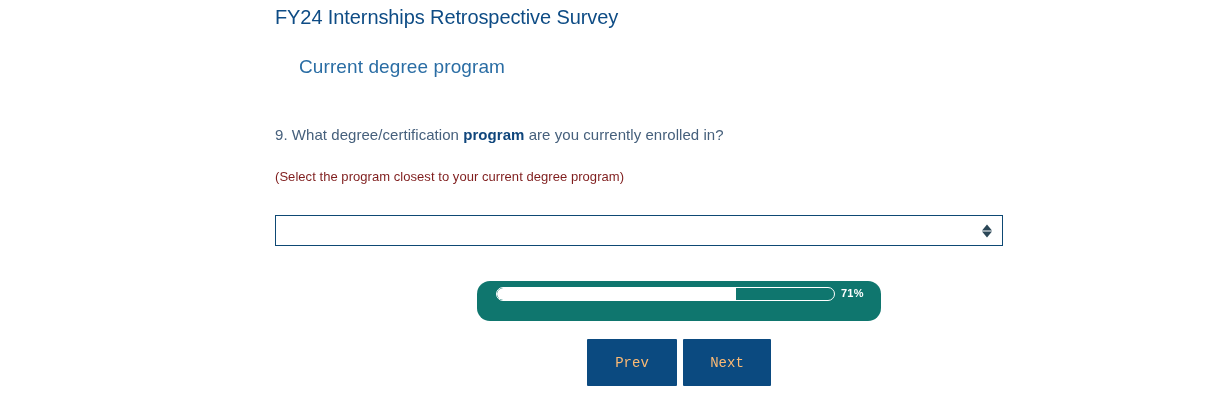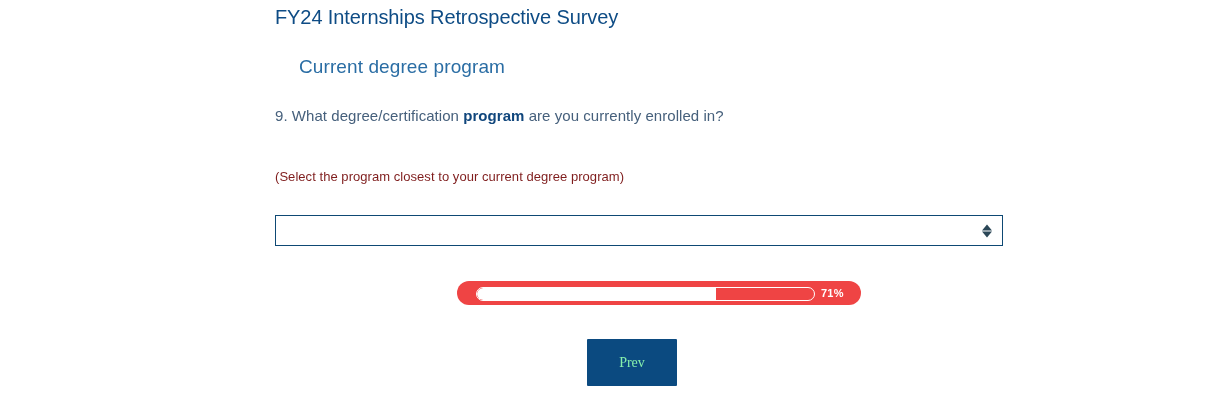--- a/index.html
+++ b/index.html
@@ -44,21 +44,21 @@
     color: #2a6da4;
     letter-spacing: 0.1px;
     white-space: nowrap;
     margin-left: 24px;
   }
 
   
   .question-text {
     position: absolute;
     left: 275px;
-    top: 107px;
+    top: 126px;
     font-size: 15px;
     font-weight: normal;
     color: #46607c;
     white-space: nowrap;
     letter-spacing: 0.05px;
   }
   .question-text .emph {
     font-weight: bold;
     color: #10467c;
   }
@@ -114,25 +114,25 @@
   .select-spinner .tri-down {
     width: 0; height: 0;
     border-left: 5.5px solid transparent;
     border-right: 5.5px solid transparent;
     border-top: 6px solid #2b4757;
   }
 
   
   .progress-outer {
     position: absolute;
-    left: 457px;
+    left: 477px;
     top: 281px;
     width: 404px;
-    height: 24px;
-    background: #ef4444;
+    height: 40px;
+    background: #0f766e;
     border-radius: 13px;
     box-sizing: border-box;
   }
   .progress-track {
     position: absolute;
     left: 19px;
     top: 6px;
     width: 339px;
     height: 14px;
     border: 1px solid #ffffff;
@@ -163,23 +163,23 @@
   
   .nav-buttons {
     position: absolute;
     left: 587px;
     top: 339px;
     display: flex;
     gap: 6px;
   }
   .nav-btn {
     background: #0b4a80;
-    color: #86efac;
+    color: #fdba74;
     border: none;
-    font-family: Liberation Serif, serif;
+    font-family: Liberation Mono, monospace;
     font-size: 14px;
     font-weight: normal;
     height: 47px;
     display: flex;
     align-items: center;
     justify-content: center;
     cursor: pointer;
     padding: 0;
     border-radius: 1px;
   }
@@ -209,15 +209,16 @@
 
   <div class="progress-outer">
     <div class="progress-track">
       <div class="progress-fill" id="progress-fill" style="width: 71%;"></div>
     </div>
     <div class="progress-label">71%</div>
   </div>
 
   <div class="nav-buttons">
     <button class="nav-btn prev">Prev</button>
+    <button class="nav-btn next">Next</button>
   </div>
 
 </div>
 
 </body></html>

